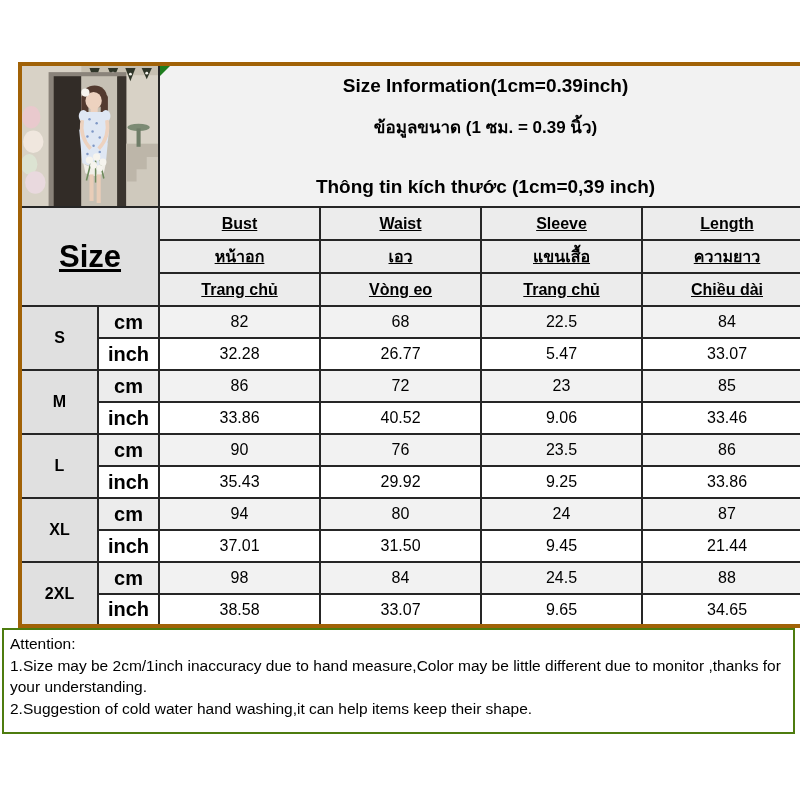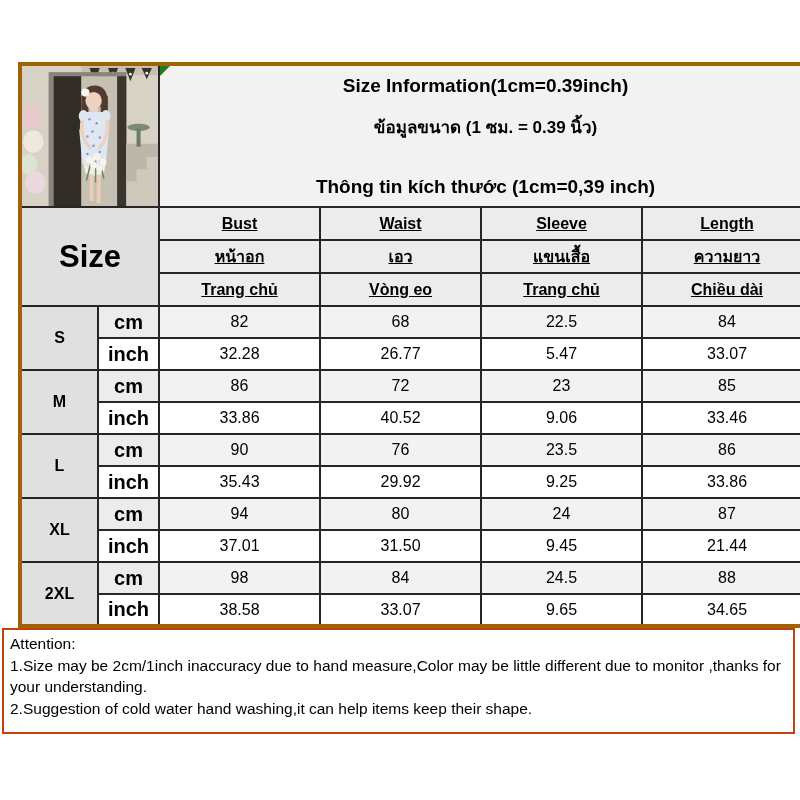--- a/index.html
+++ b/index.html
@@ -26,33 +26,33 @@
   .title-cell{background:#f2f2f2;position:relative;}
   .corner-marker{
     position:absolute;top:0;left:0;width:0;height:0;
     border-top:10px solid #1e7d1e;border-right:10px solid transparent;
   }
   .t{font-weight:bold;}
   .t-en{font-size:19px;line-height:28px;}
   .t-th{font-size:17px;line-height:27px;margin-top:14px;}
   .t-vi{font-size:19px;line-height:28px;margin-top:32px;}
 
-  .size-head{background:#e0e0e0;font-weight:bold;font-size:31px;}
+  .size-head{background:#e0e0e0;font-weight:bold;font-size:31px;text-decoration:underline;}
   .col-head{background:#ececec;font-weight:bold;font-size:16px;text-decoration:underline;}
   .size-cell{background:#e0e0e0;font-weight:bold;font-size:16px;}
   .unit-cell{font-weight:bold;font-size:20px;}
   .unit-cm{background:#ececec;}
   .unit-inch{background:#ffffff;}
   .d{font-size:16px;font-weight:400;}
   .d-cm{background:#f2f2f2;}
   .d-inch{background:#ffffff;}
 
   .attention{
     position:absolute;left:2px;top:628px;width:793px;height:106px;
-    box-sizing:border-box;border:2px solid #c2410c;background:#ffffff;
+    box-sizing:border-box;border:2px solid #4d7c0f;background:#ffffff;
     padding:3px 6px;font-size:15.5px;line-height:21.5px;text-align:left;
   }
 </style>
 </head>
 <body>
 
 <div class="sheet">
 
   <table class="size-table">
     <colgroup>

